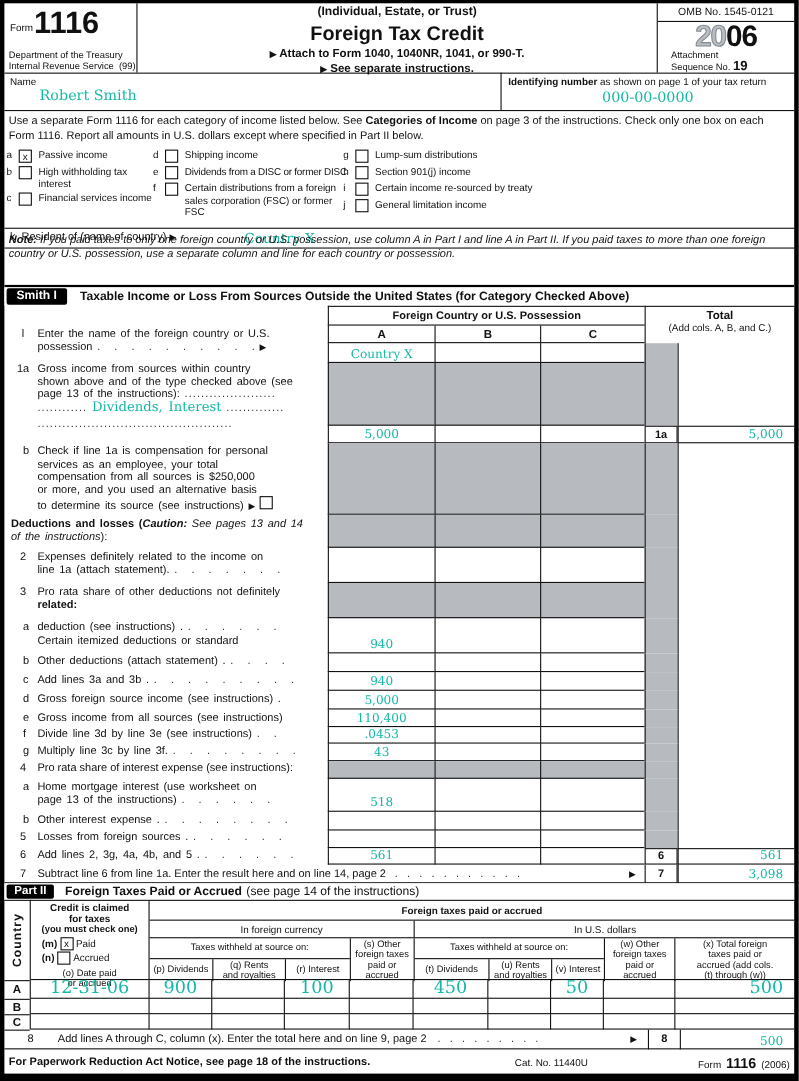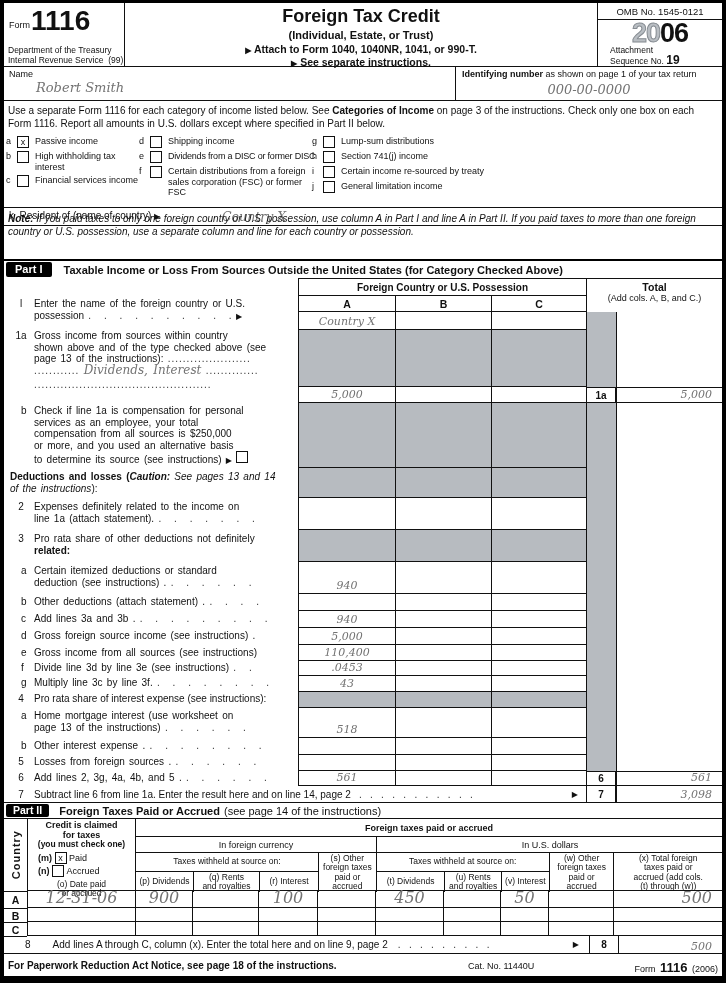--- a/index.html
+++ b/index.html
@@ -3,21 +3,21 @@
 <meta charset="utf-8">
 <style>
   html,body{margin:0;padding:0;background:#555;}
   .page{position:relative;width:726px;height:983px;background:#000;margin:0 auto;
         font-family:"Liberation Sans",sans-serif;color:#111;overflow:hidden;}
   .sheet{position:absolute;left:4px;top:3px;width:718px;height:973px;background:#fff;}
   .abs{position:absolute;}
   .hline{position:absolute;height:1px;background:#111;}
   .b{font-weight:bold;}
   .it{font-style:italic;}
-  .hw{font-family:"DejaVu Serif",serif;font-style:italic;color:#737373;white-space:nowrap;}
+  .hw{font-family:"DejaVu Serif",serif;color:#14b8a6;white-space:nowrap;}
   .cb{display:inline-block;width:10px;height:10px;border:1px solid #111;background:#fff;
       font-size:9px;line-height:10px;text-align:center;font-style:normal;flex:none;}
   .dots{white-space:pre;color:#333;}
   .arrow{font-size:8px;}
   
   .deptxt{font-size:8.5px;line-height:9.5px;}
   .y20{font-weight:bold;font-size:27px;color:#b9bec3;-webkit-text-stroke:1px #868c92;letter-spacing:-1px;}
   .y06{font-weight:bold;font-size:27px;color:#111;letter-spacing:-1px;}
   
   .cat{display:flex;align-items:flex-start;margin-bottom:3px;font-size:9px;line-height:10.5px;}
@@ -65,22 +65,22 @@
   <div class="abs" style="left:4px;top:3px;width:121px;height:63px;border-right:1px solid #111;box-sizing:border-box;">
     <span class="abs" style="left:5px;top:17px;font-size:9px;">Form</span>
     <span class="abs b" style="left:27px;top:2px;font-size:28px;letter-spacing:0px;">1116</span>
     <div class="abs deptxt" style="left:4px;top:43px;width:116px;">
       <div>Department of the Treasury</div>
       <div><span>Internal Revenue Service</span>&nbsp;&nbsp;<span>(99)</span></div>
     </div>
   </div>
 
   <div class="abs" style="left:125px;top:3px;width:472px;height:63px;text-align:center;">
+    <div class="b" style="font-size:11px;margin-top:2px;">(Individual, Estate, or Trust)</div>
     <div class="b" style="font-size:18px;margin-top:3px;">Foreign Tax Credit</div>
-    <div class="b" style="font-size:11px;margin-top:2px;">(Individual, Estate, or Trust)</div>
     <div class="b" style="font-size:10.5px;margin-top:2px;"><span class="arrow">▶</span> <span>Attach to Form 1040, 1040NR, 1041, or 990-T.</span></div>
     <div class="b" style="font-size:10.5px;margin-top:1px;"><span class="arrow">▶</span> <span>See separate instructions.</span></div>
   </div>
 
   <div class="abs" style="left:597px;top:3px;width:125px;height:63px;border-left:1px solid #111;box-sizing:border-box;">
     <div style="font-size:9.5px;text-align:center;padding:3px 0 2px 0;border-bottom:1px solid #111;">OMB No. 1545-0121</div>
     <div style="text-align:center;line-height:26px;height:26px;"><span class="y20">20</span><span class="y06">06</span></div>
     <div class="deptxt" style="padding-left:12px;">Attachment</div>
     <div class="deptxt" style="padding-left:12px;"><span>Sequence No.</span> <span class="b" style="font-size:12px;">19</span></div>
   </div>
@@ -133,21 +133,21 @@
   </div>
   <div class="abs" style="left:312px;top:136px;width:210px;">
     <div class="cat">
       <span class="ltr">g</span>
         <span class="cb"></span>
         <span class="lab">Lump-sum distributions</span>
       </div>
     <div class="cat">
       <span class="ltr">h</span>
         <span class="cb"></span>
-        <span class="lab">Section 741(j) income</span>
+        <span class="lab">Section 901(j) income</span>
       </div>
     <div class="cat">
       <span class="ltr">i</span>
         <span class="cb"></span>
         <span class="lab">Certain income re-sourced by treaty</span>
       </div>
     <div class="cat">
       <span class="ltr">j</span>
         <span class="cb"></span>
         <span class="lab">General limitation income</span>
@@ -156,21 +156,21 @@
 
   <div class="hline" style="left:4px;top:207px;width:718px;"></div>
   <div class="abs" style="left:9px;top:210px;font-size:10px;">
     <span>k</span>&nbsp;&nbsp;<span>Resident of (name of country)</span> <span class="arrow">▶</span></div>
   <span class="abs hw" style="left:222px;top:209px;font-size:12.5px;">Country X</span>
   <div class="hline" style="left:4px;top:225px;width:718px;"></div>
 
   <div class="abs it" style="left:8px;top:212px;width:710px;font-size:10px;line-height:13px;"><span class="b">Note:</span><span> If you paid taxes to only one foreign country or U.S. possession, use column A in Part I and line A in Part II. If you paid taxes to more than one foreign country or U.S. possession, use a separate column and line for each country or possession.</span></div>
 
   <div class="pbar" style="top:259px;height:19px;border-top:2.5px solid #000;box-sizing:border-box;">
-    <span class="ptag">Part I</span>
+    <span class="ptag">Smith I</span>
     <span class="b" style="font-size:11px;margin-left:12px;">Taxable Income or Loss From Sources Outside the United States (for Category Checked Above)</span>
   </div>
 
   <div class="p1tab">
 
     <div class="g" style="height:34px;">
       <div class="lbl"></div>
       <div style="width:288px;flex:none;display:flex;flex-direction:column;">
         <div class="cell bt bb b" style="height:18px;width:288px;align-items:center;font-size:10px;">Foreign Country or U.S. Possession</div>
         <div style="display:flex;height:16px;">
@@ -291,22 +291,22 @@
       <div class="cell bb cC gray"></div>
       <div class="cell cN gray"></div>
       <div class="cell cT"></div>
     </div>
 
     <div class="g" style="height:32px;">
       <div class="lbl">
         <div class="lblrow" style="margin-top:3px;">
             <span class="ln sub">a</span>
           <span class="ltxt">
+              <div><span>deduction (see instructions) .</span> <span class="dots">.   .   .   .   .   .</span></div>
               <div>Certain itemized deductions or standard</div>
-              <div><span>deduction (see instructions) .</span> <span class="dots">.   .   .   .   .   .</span></div>
             </span>
         </div>
       </div>
       <div class="cell bb cA hw val">940</div>
       <div class="cell bb cB"></div>
       <div class="cell bb cC"></div>
       <div class="cell cN gray"></div>
       <div class="cell cT"></div>
     </div>
 

